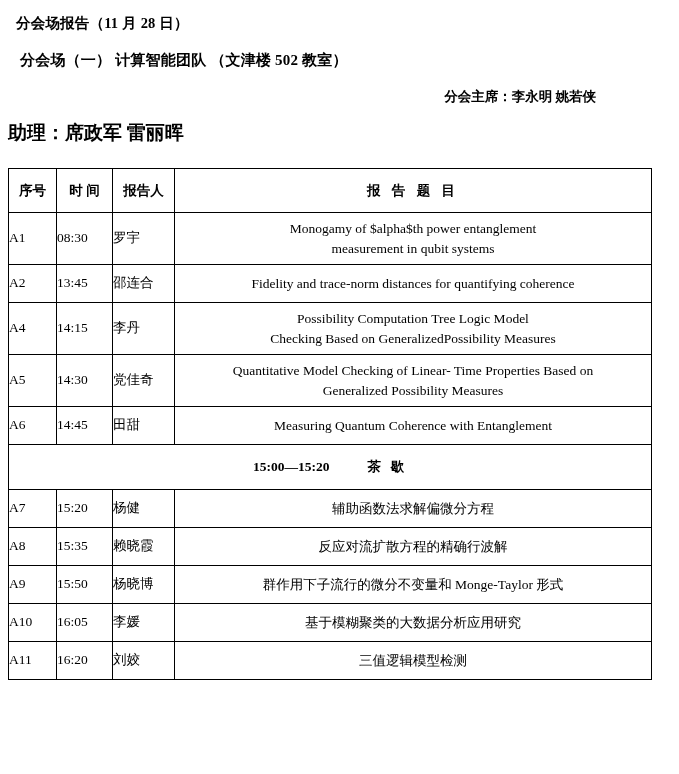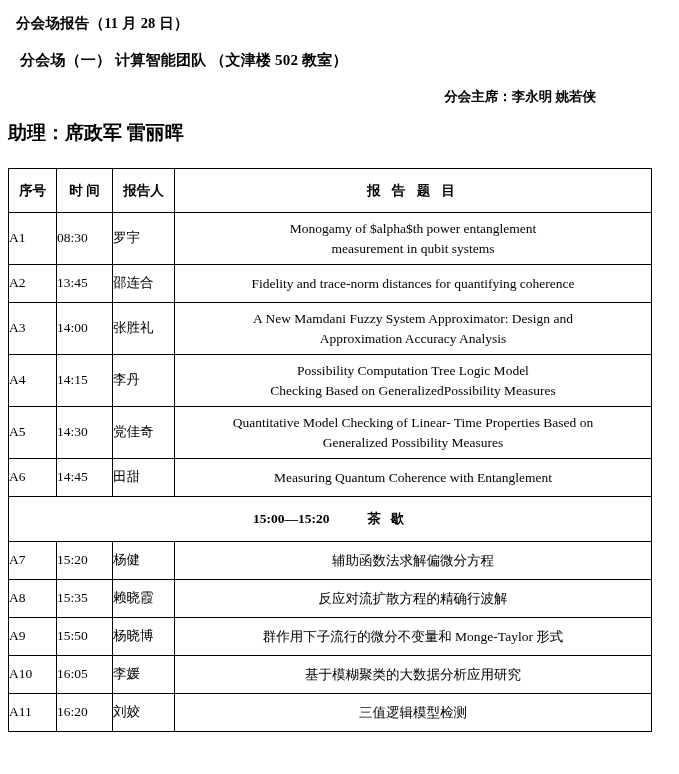--- a/index.html
+++ b/index.html
@@ -140,29 +140,20 @@
       </tr>
       <tr class="row-1l">
         <td class="col-id">A2</td>
         <td class="col-time">13:45</td>
         <td class="col-speaker">邵连合</td>
         <td class="col-topic">
           <span class="ln">Fidelity and trace-norm distances for quantifying coherence</span>
         </td>
       </tr>
       <tr class="row-2l">
-        <td class="col-id">A3</td>
-        <td class="col-time">14:00</td>
-        <td class="col-speaker">张胜礼</td>
-        <td class="col-topic">
-          <span class="ln">A New Mamdani Fuzzy    System Approximator: Design and</span>
-          <span class="ln">Approximation Accuracy Analysis</span>
-        </td>
-      </tr>
-      <tr class="row-2l">
         <td class="col-id">A4</td>
         <td class="col-time">14:15</td>
         <td class="col-speaker">李丹</td>
         <td class="col-topic">
           <span class="ln">Possibility Computation Tree Logic Model</span>
           <span class="ln">Checking Based on GeneralizedPossibility Measures</span>
         </td>
       </tr>
       <tr class="row-2l">
         <td class="col-id">A5</td>

